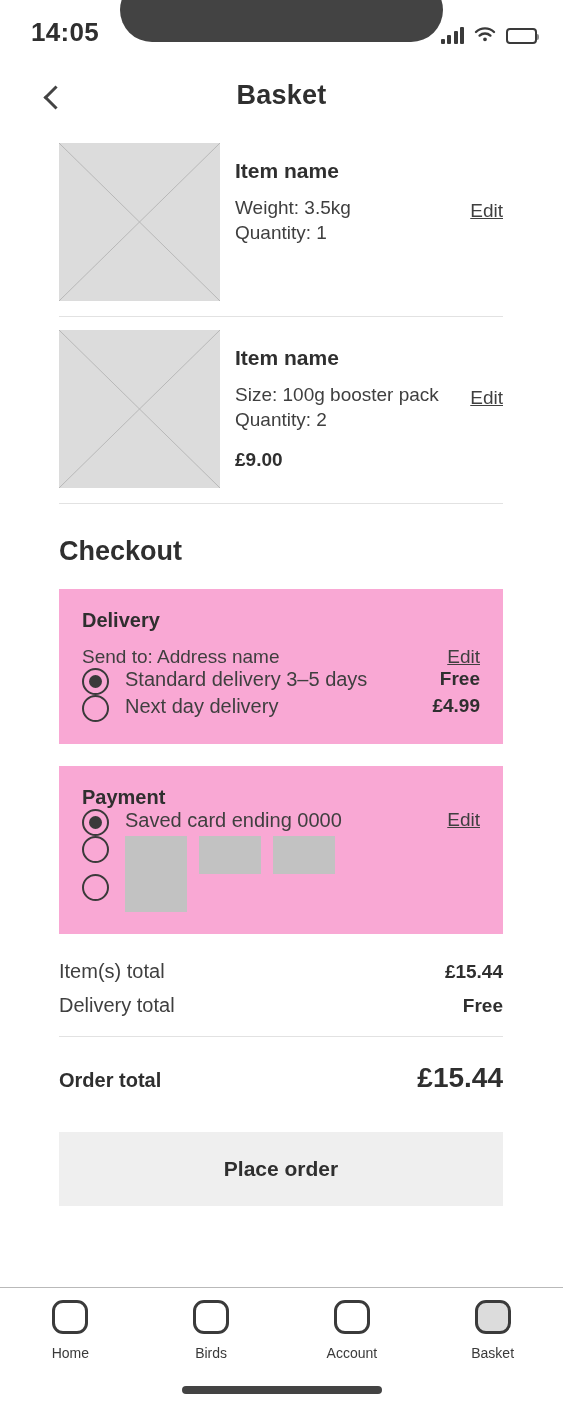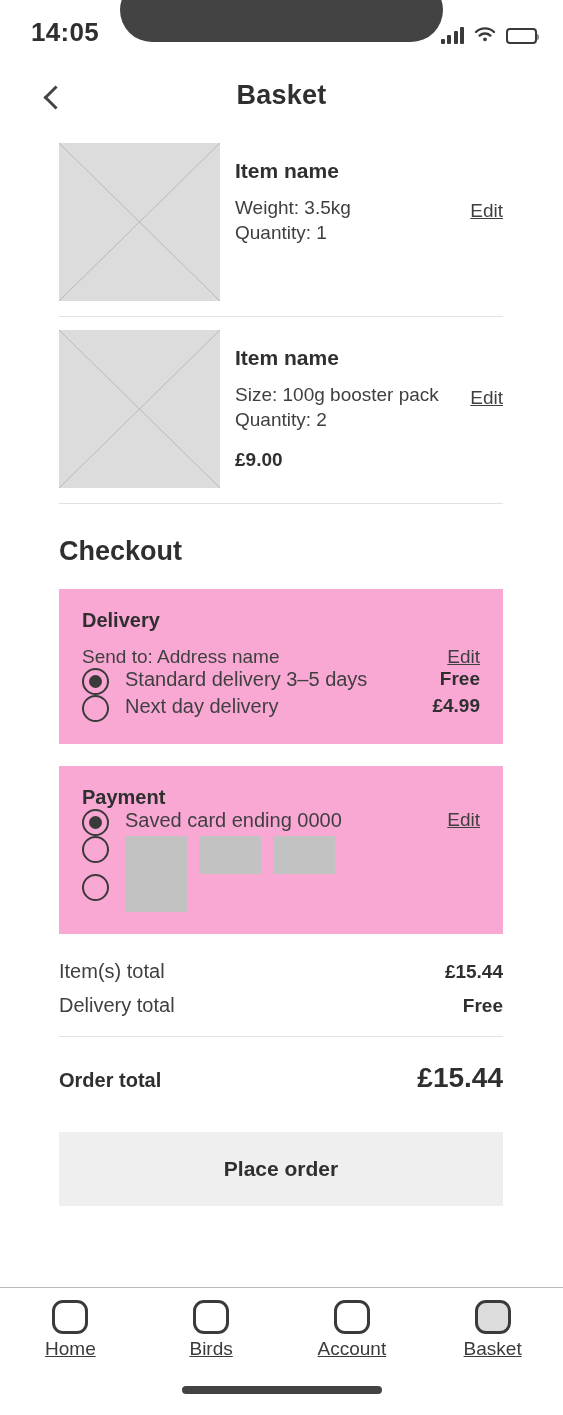--- a/index.html
+++ b/index.html
@@ -138,21 +138,21 @@
     border-top: 1px solid #b9b9b9; background: #fff;
   }
   .tabs { display: flex; height: 96px; padding-top: 12px; }
   .tab {
     flex: 1; display: flex; flex-direction: column; align-items: center; cursor: pointer;
   }
   .tab-icon {
     width: 36px; height: 34px; border: 3px solid #3a3a3a; border-radius: 11px; background: transparent;
   }
   .tab.active .tab-icon { background: #dcdcdc; }
-  .tab-label { font-size: 19px; color: #3a3a3a; padding-top: 4px; text-decoration: underline; }
+  .tab-label { font-size: 14px; color: #3a3a3a; padding-top: 11px; }
   .home-indicator {
     position: absolute; bottom: 21px; left: 50%; transform: translateX(-50%);
     width: 200px; height: 8px; border-radius: 5px; background: #434343;
   }
 </style>
 </head>
 <body>
 
 <div class="screen">
 

